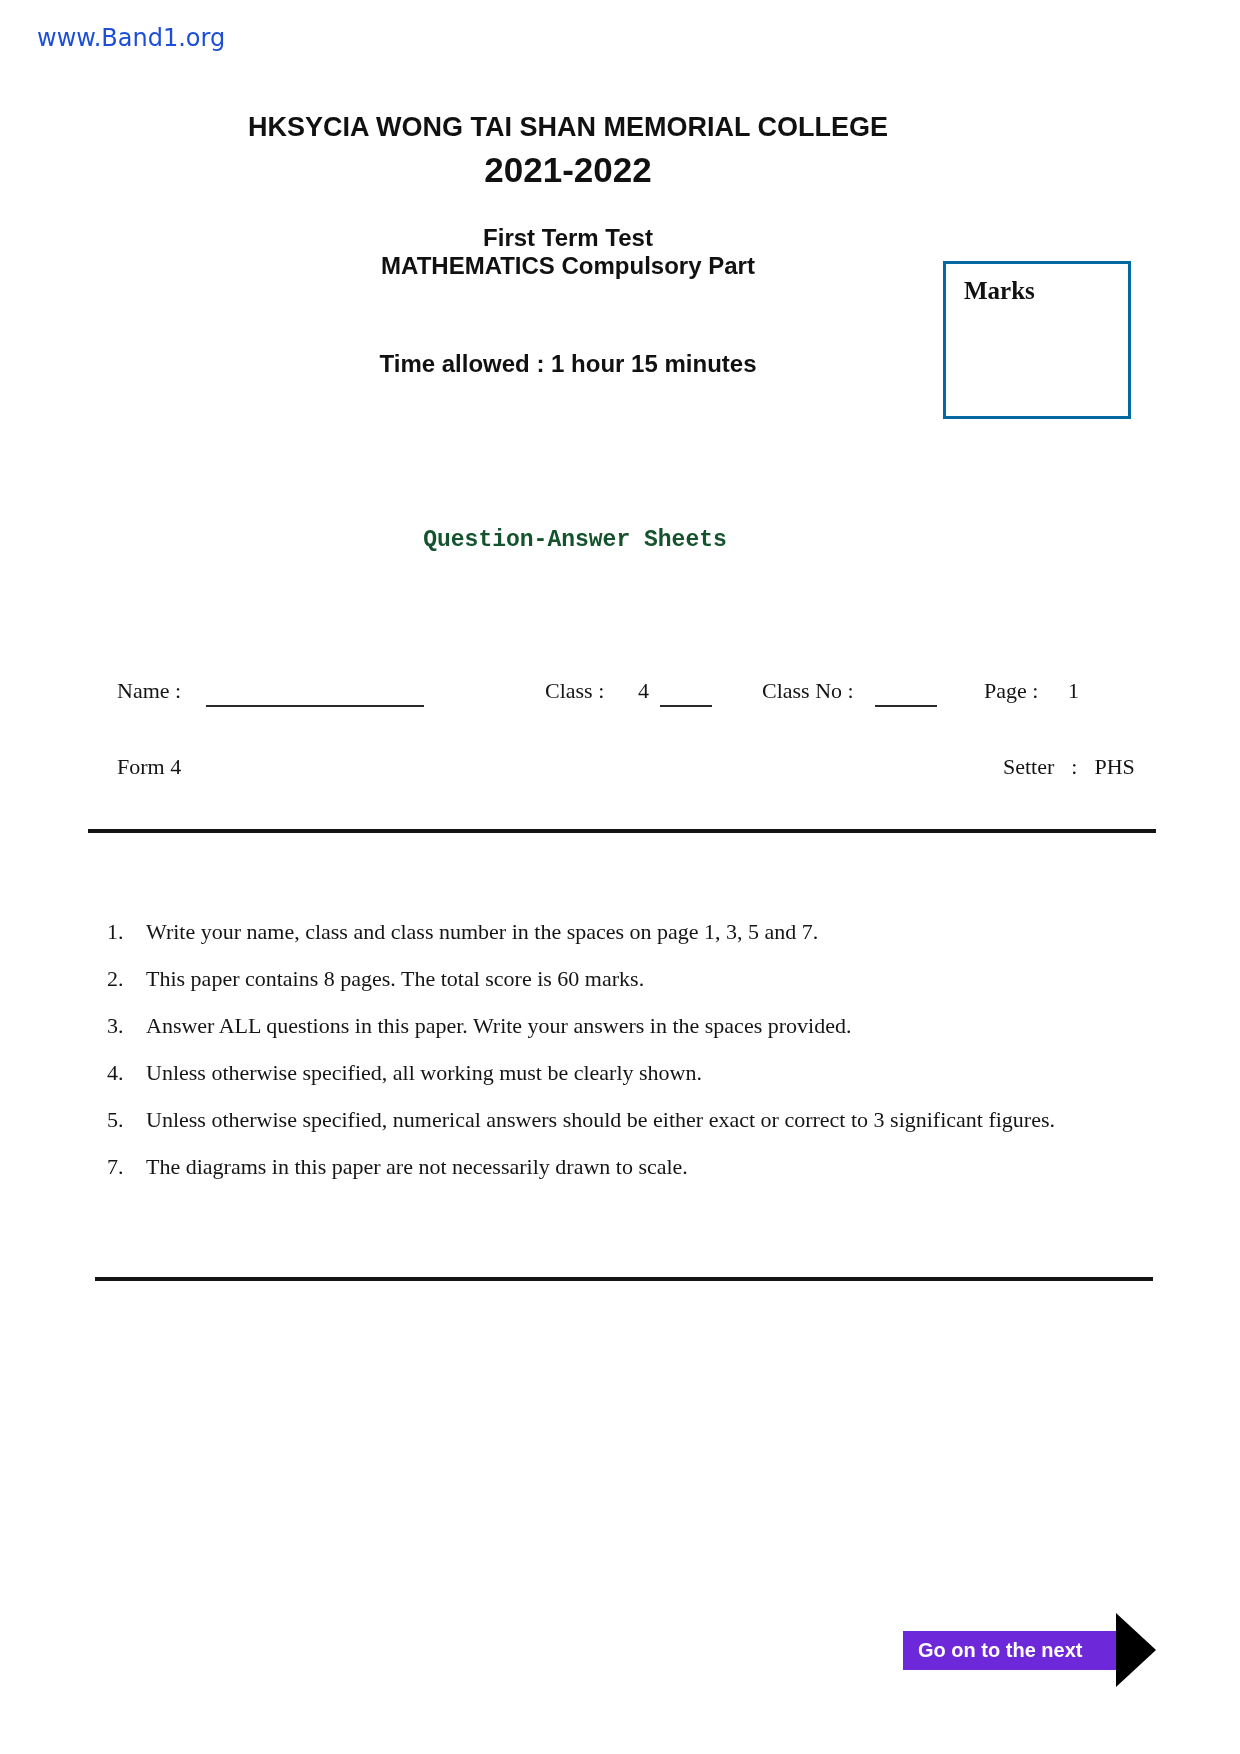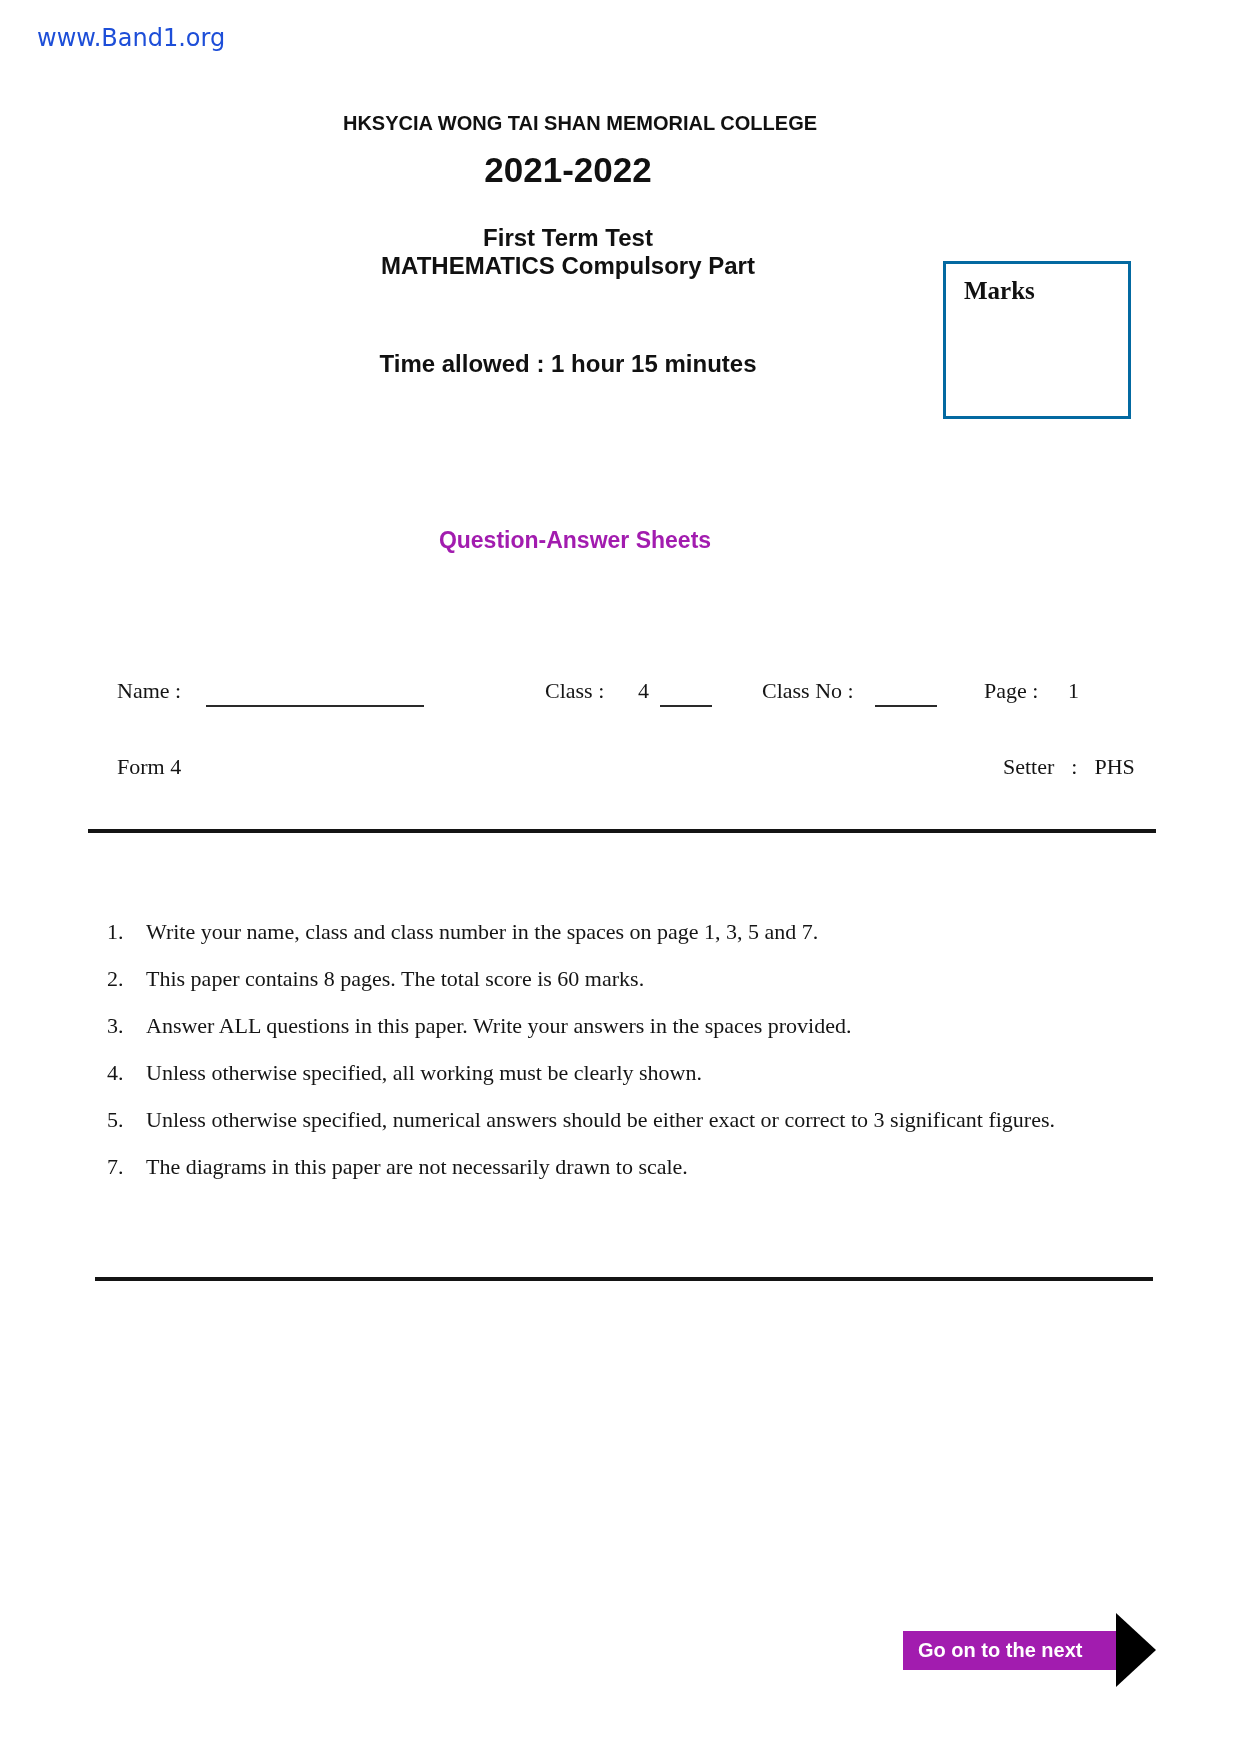--- a/index.html
+++ b/index.html
@@ -18,41 +18,41 @@
     font-family:"DejaVu Sans", sans-serif;
     font-size:24px; color:#1d4ed8;
   }
 
   .center-line {
     left:0; width:1136px;
     text-align:center;
     font-family:"Liberation Sans", sans-serif;
     font-weight:bold; color:#111;
   }
-  #school-name { top:112px; font-size:20px;padding-left:12px; }
+  #school-name { top:112px; font-size:27px; }
   #school-year { top:150px; font-size:35px; }
   #exam-name   { top:224px; font-size:24px; }
   #subject-name{ top:252px; font-size:24px; }
   #time-allowed{ top:350px; font-size:24px; }
 
   #marks-box {
     left:943px; top:261px; width:182px; height:152px;
     border:3px solid #0369a1; background:#fff;
   }
   #marks-label {
     margin:13px 0 0 18px;
     font-family:"Liberation Serif", serif;
     font-weight:bold; font-size:25px; color:#111;
   }
 
   #qa-sheets {
     left:0; top:527px; width:1150px;
     text-align:center;
-    font-family:Liberation Sans, sans-serif;
-    font-weight:bold; font-size:23px; color:#a21caf;
+    font-family:Liberation Mono, monospace;
+    font-weight:bold; font-size:23px; color:#14532d;
   }
 
   .serif-line { font-size:22px; color:#151515; }
   .u-line { border-bottom:2px solid #2a2a2a; height:26px; }
 
   #name-label   { left:117px; top:678px; }
   #name-underline    { left:206px; top:679px; width:218px; }
   #class-label  { left:545px; top:678px; }
   #class-value  { left:638px; top:678px; }
   #class-underline   { left:660px; top:679px; width:52px; }
@@ -73,21 +73,21 @@
   #instructions {
     left:107px; top:916px; width:1012px;
     font-size:22px; color:#151515;
   }
   .ins-item { display:flex; margin-bottom:16px; line-height:31px; }
   .ins-num  { width:39px; flex:none; }
   .ins-text { flex:1; max-width:958px; }
 
   #next-banner {
     left:903px; top:1631px; width:213px; height:39px;
-    background:#a21caf;
+    background:#6d28d9;
   }
   #next-label {
     color:#fff;
     font-family:"Liberation Sans", sans-serif;
     font-weight:bold; font-size:20px;
     line-height:39px; padding-left:15px;
     white-space:nowrap;
   }
   #next-arrowhead {
     left:1116px; top:1613px; width:0; height:0;

